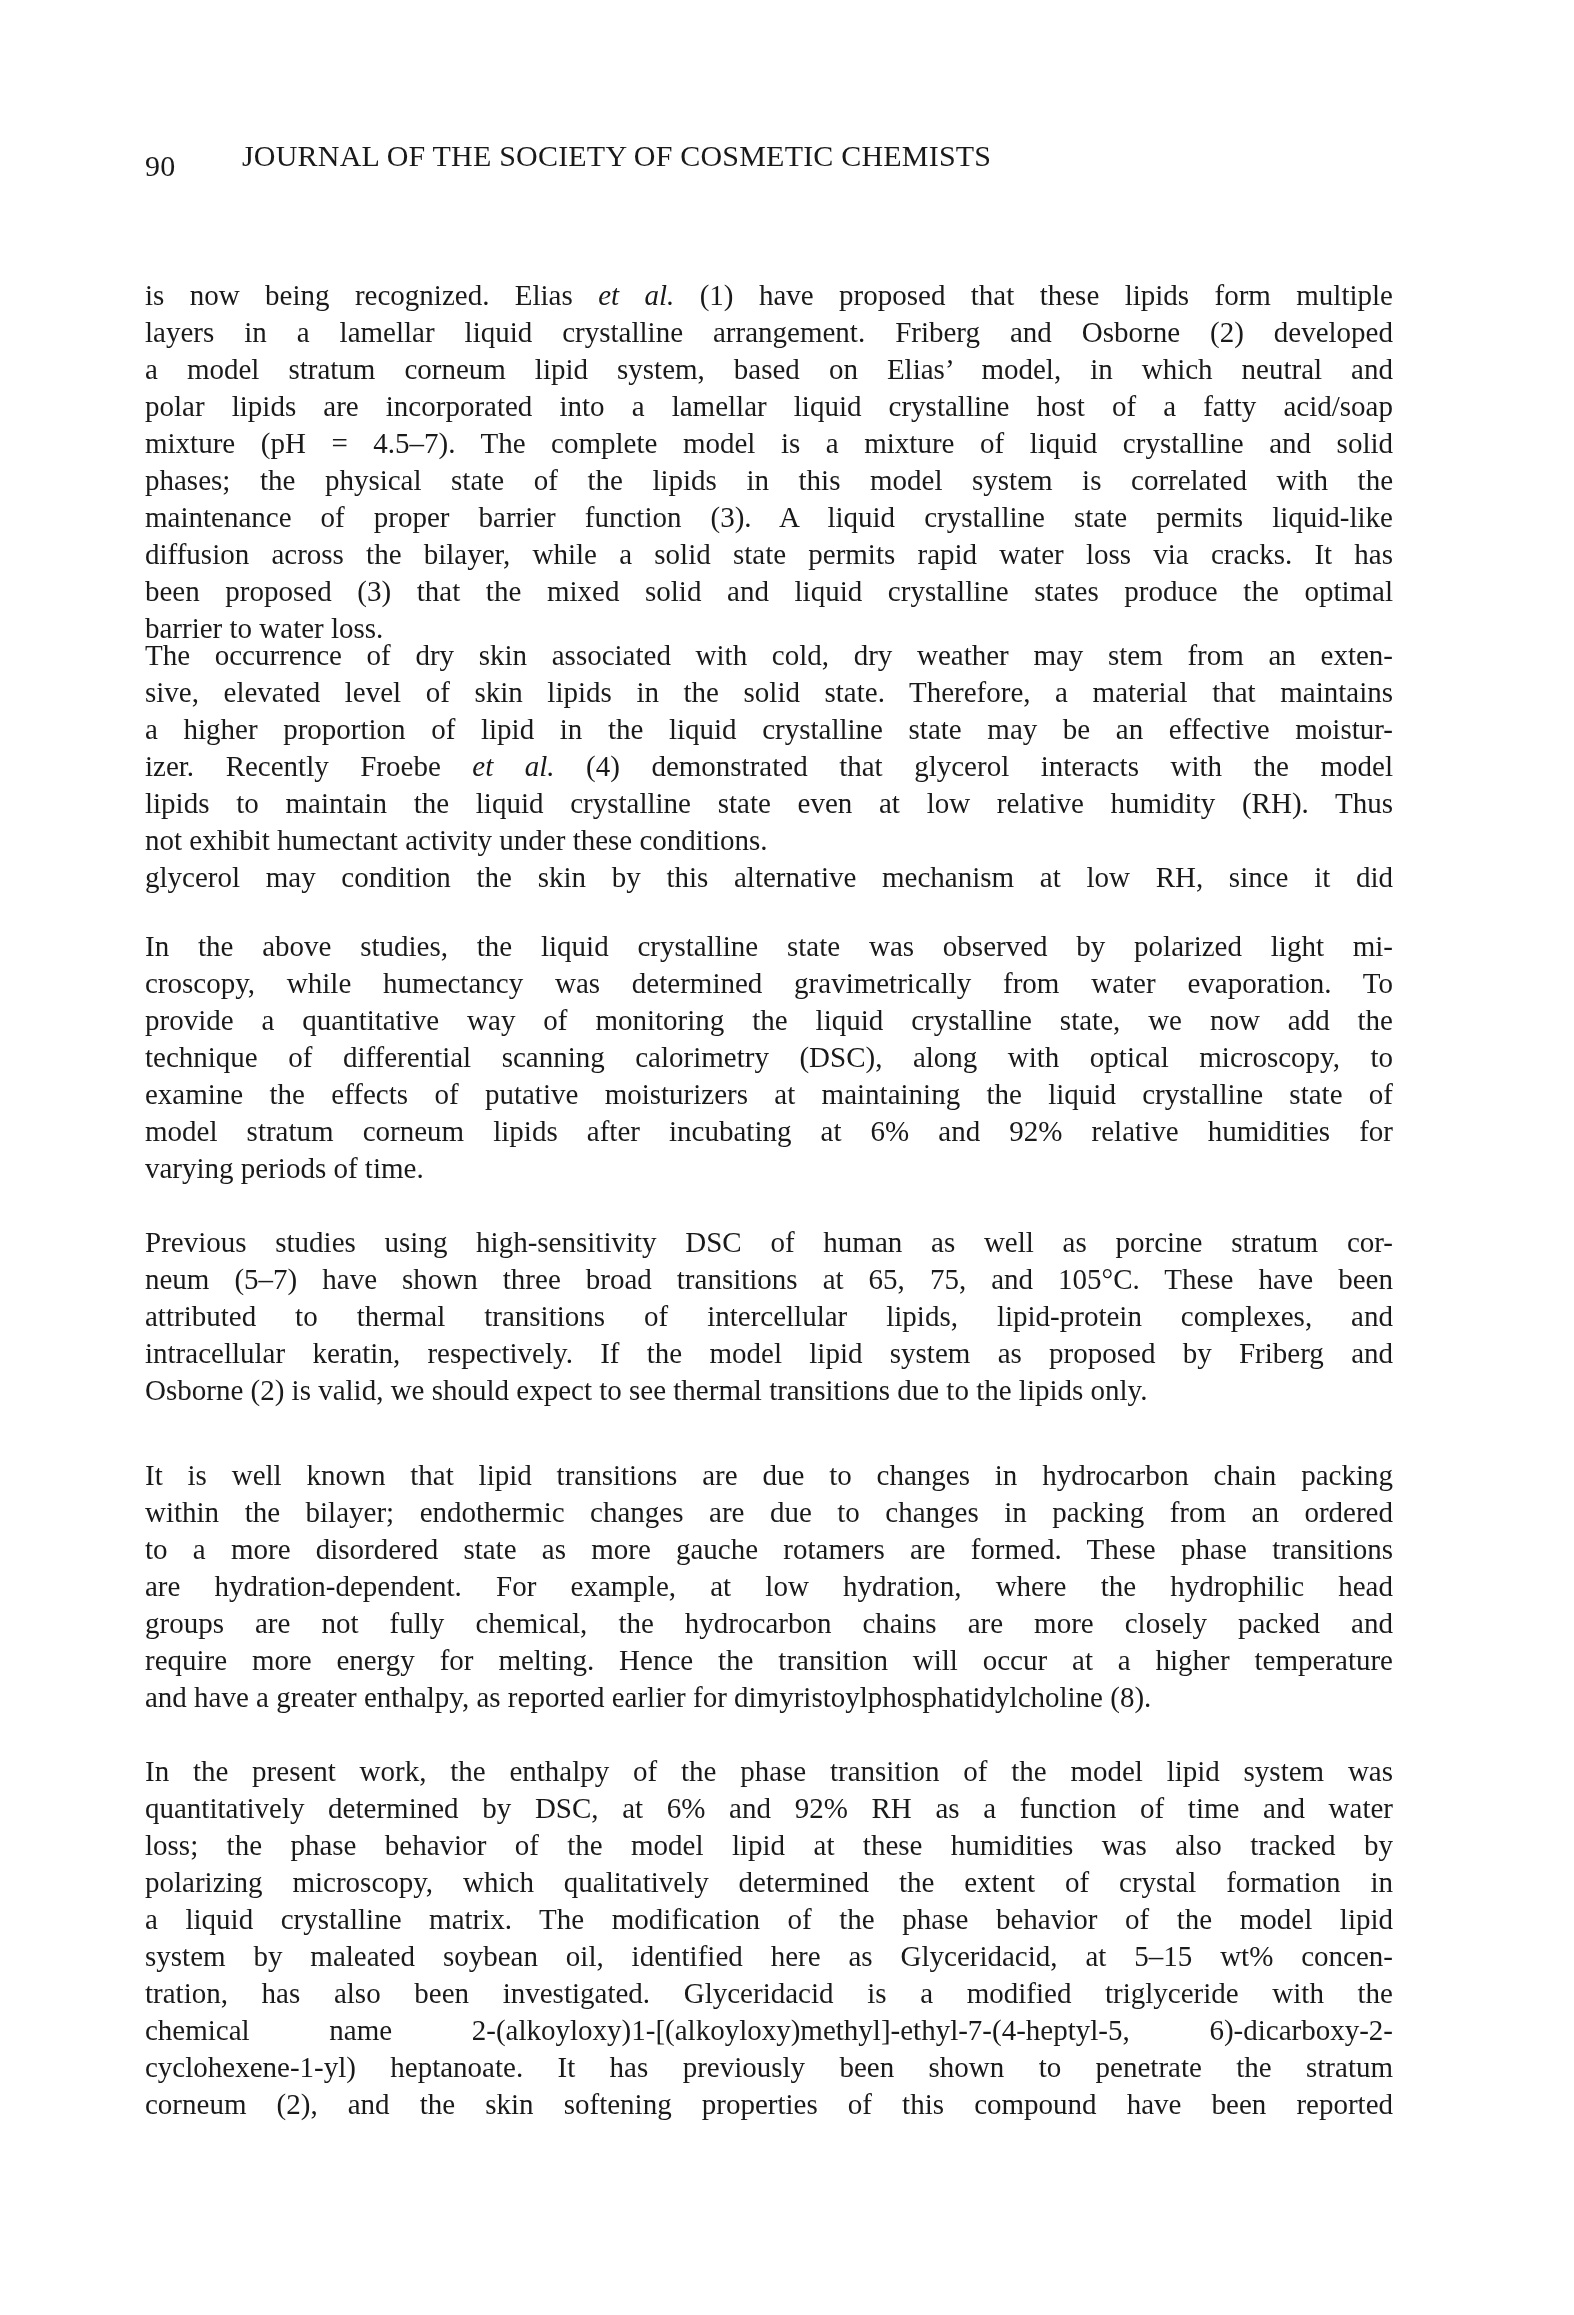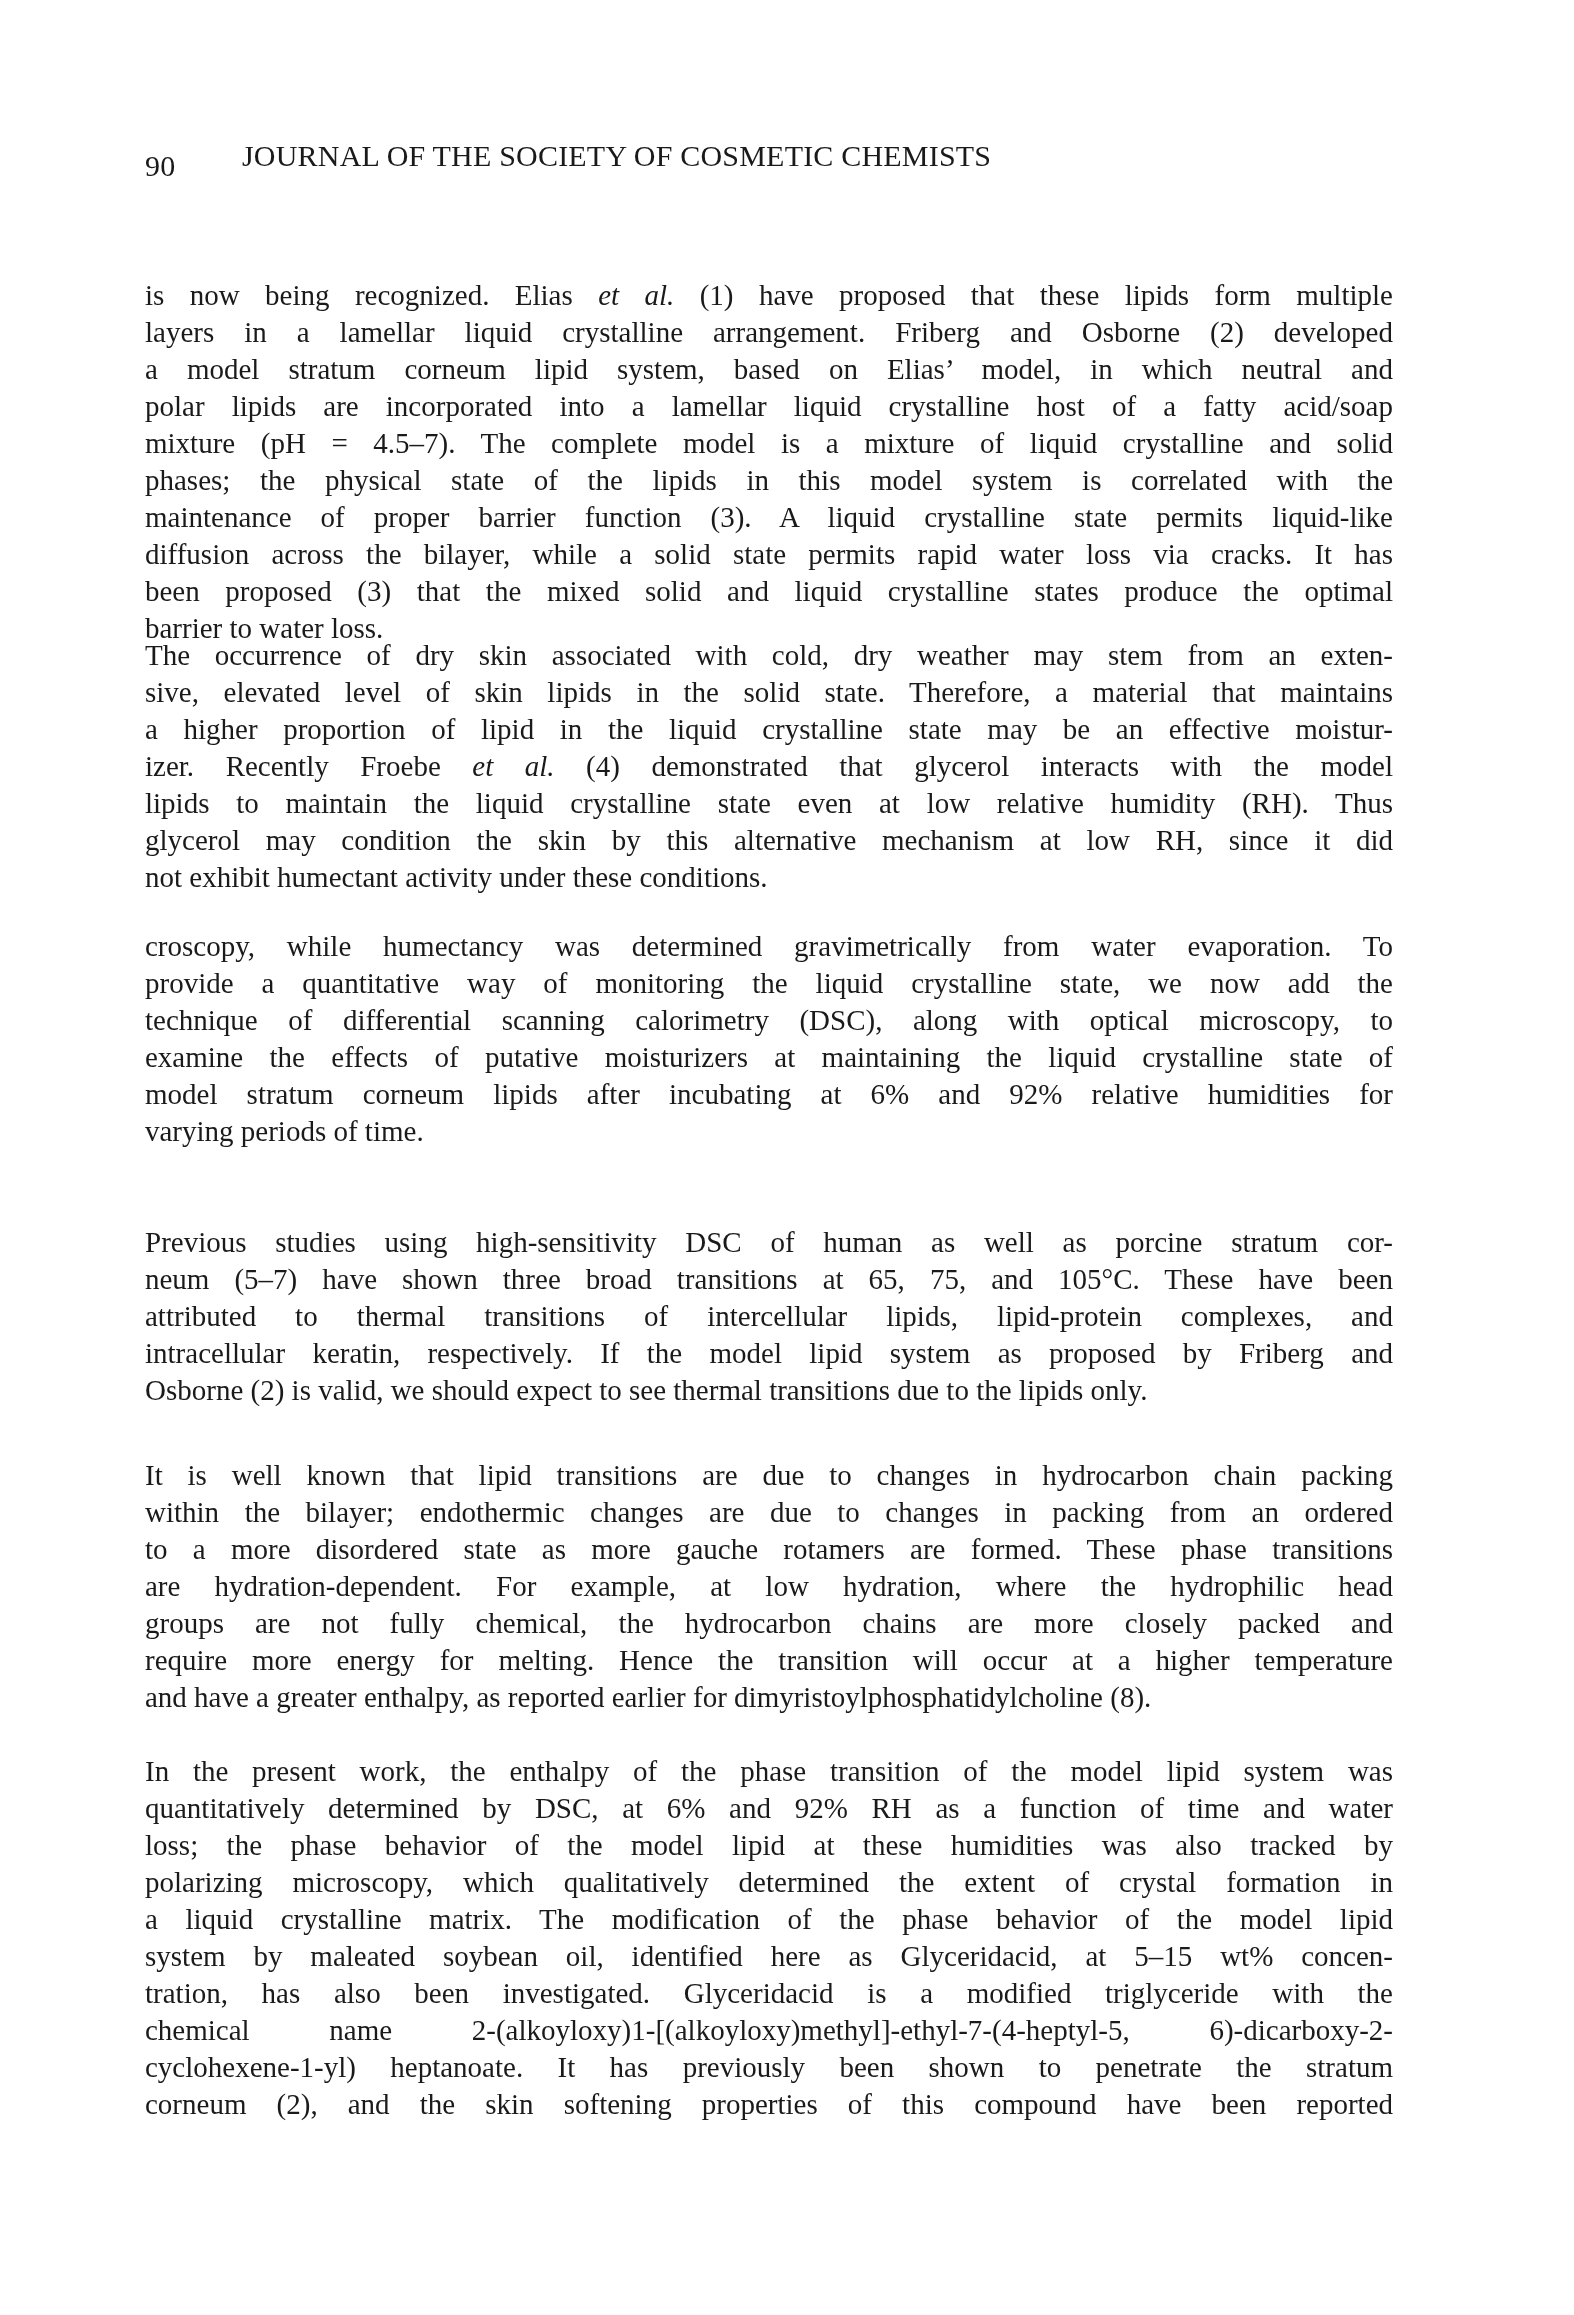--- a/index.html
+++ b/index.html
@@ -93,24 +93,25 @@
       <div class="line"><span class="txt">diffusion across the bilayer, while a solid state permits rapid water loss via cracks. It has</span></div>
       <div class="line"><span class="txt">been proposed (3) that the mixed solid and liquid crystalline states produce the optimal</span></div>
       <div class="line last"><span class="txt">barrier to water loss.</span></div>
     </div>
     <div class="para" style="position: absolute; left: 0px; top: 425px; width: 100%;">
       <div class="line"><span class="txt">The occurrence of dry skin associated with cold, dry weather may stem from an exten-</span></div>
       <div class="line"><span class="txt">sive, elevated level of skin lipids in the solid state. Therefore, a material that maintains</span></div>
       <div class="line"><span class="txt">a higher proportion of lipid in the liquid crystalline state may be an effective moistur-</span></div>
       <div class="line"><span class="txt">izer. Recently Froebe <em>et al.</em> (4) demonstrated that glycerol interacts with the model</span></div>
       <div class="line"><span class="txt">lipids to maintain the liquid crystalline state even at low relative humidity (RH). Thus</span></div>
+      <div class="line last"><span class="txt">not exhibit humectant activity under these conditions.</span></div>
       <div class="line"><span class="txt">glycerol may condition the skin by this alternative mechanism at low RH, since it did</span></div>
-      <div class="line last"><span class="txt">not exhibit humectant activity under these conditions.</span></div>
     </div>
     <div class="para" style="position: absolute; left: 0px; top: 716px; width: 100%;">
+      <div class="line"><span class="txt">In the above studies, the liquid crystalline state was observed by polarized light mi-</span></div>
       <div class="line"><span class="txt">croscopy, while humectancy was determined gravimetrically from water evaporation. To</span></div>
       <div class="line"><span class="txt">provide a quantitative way of monitoring the liquid crystalline state, we now add the</span></div>
       <div class="line"><span class="txt">technique of differential scanning calorimetry (DSC), along with optical microscopy, to</span></div>
       <div class="line"><span class="txt">examine the effects of putative moisturizers at maintaining the liquid crystalline state of</span></div>
       <div class="line"><span class="txt">model stratum corneum lipids after incubating at 6% and 92% relative humidities for</span></div>
       <div class="line last"><span class="txt">varying periods of time.</span></div>
     </div>
     <div class="para" style="position: absolute; left: 0px; top: 1012px; width: 100%;">
       <div class="line"><span class="txt">Previous studies using high-sensitivity DSC of human as well as porcine stratum cor-</span></div>
       <div class="line"><span class="txt">neum (5–7) have shown three broad transitions at 65, 75, and 105°C. These have been</span></div>

